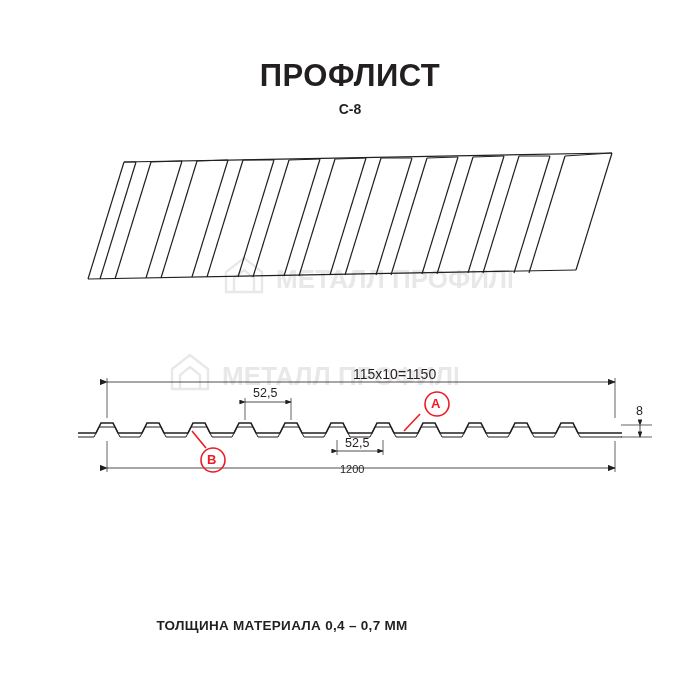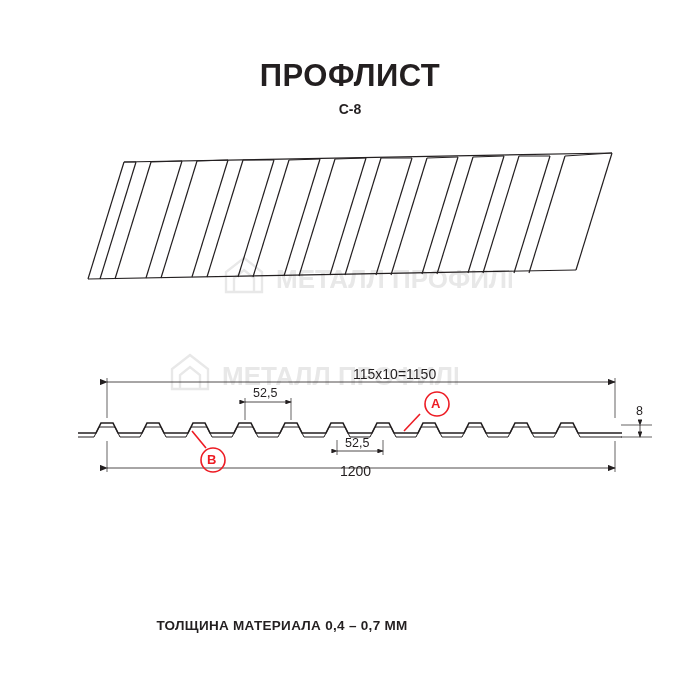--- a/index.html
+++ b/index.html
@@ -209,21 +209,21 @@
       <circle cx="213" cy="460" r="12"></circle>
     </g>
   </svg>
 
   <div style="position:absolute; left:313px; top:366px; font-size:14px;margin-left:40px;">115x10=1150</div>
 
   <div style="position:absolute; left:253px; top:386px; font-size:12.5px;">52,5</div>
 
   <div style="position:absolute; left:345px; top:436px; font-size:12.5px;">52,5</div>
 
-  <div style="position:absolute; left:340px; top:463px; font-size:14px;">1200</div>
+  <div style="position:absolute; left:340px; top:463px; font-size:11px;">1200</div>
 
   <div style="position:absolute; left:636px; top:404px; font-size:12.5px;">8</div>
 
   <div style="position:absolute; left:431px; top:396px; font-size:13px; font-weight:bold; color:#ed1c24;">A</div>
 
   <div style="position:absolute; left:207px; top:452px; font-size:13px; font-weight:bold; color:#ed1c24;">B</div>
 
   <div class="footer">ТОЛЩИНА МАТЕРИАЛА 0,4 – 0,7 ММ</div>
 
 </div>

